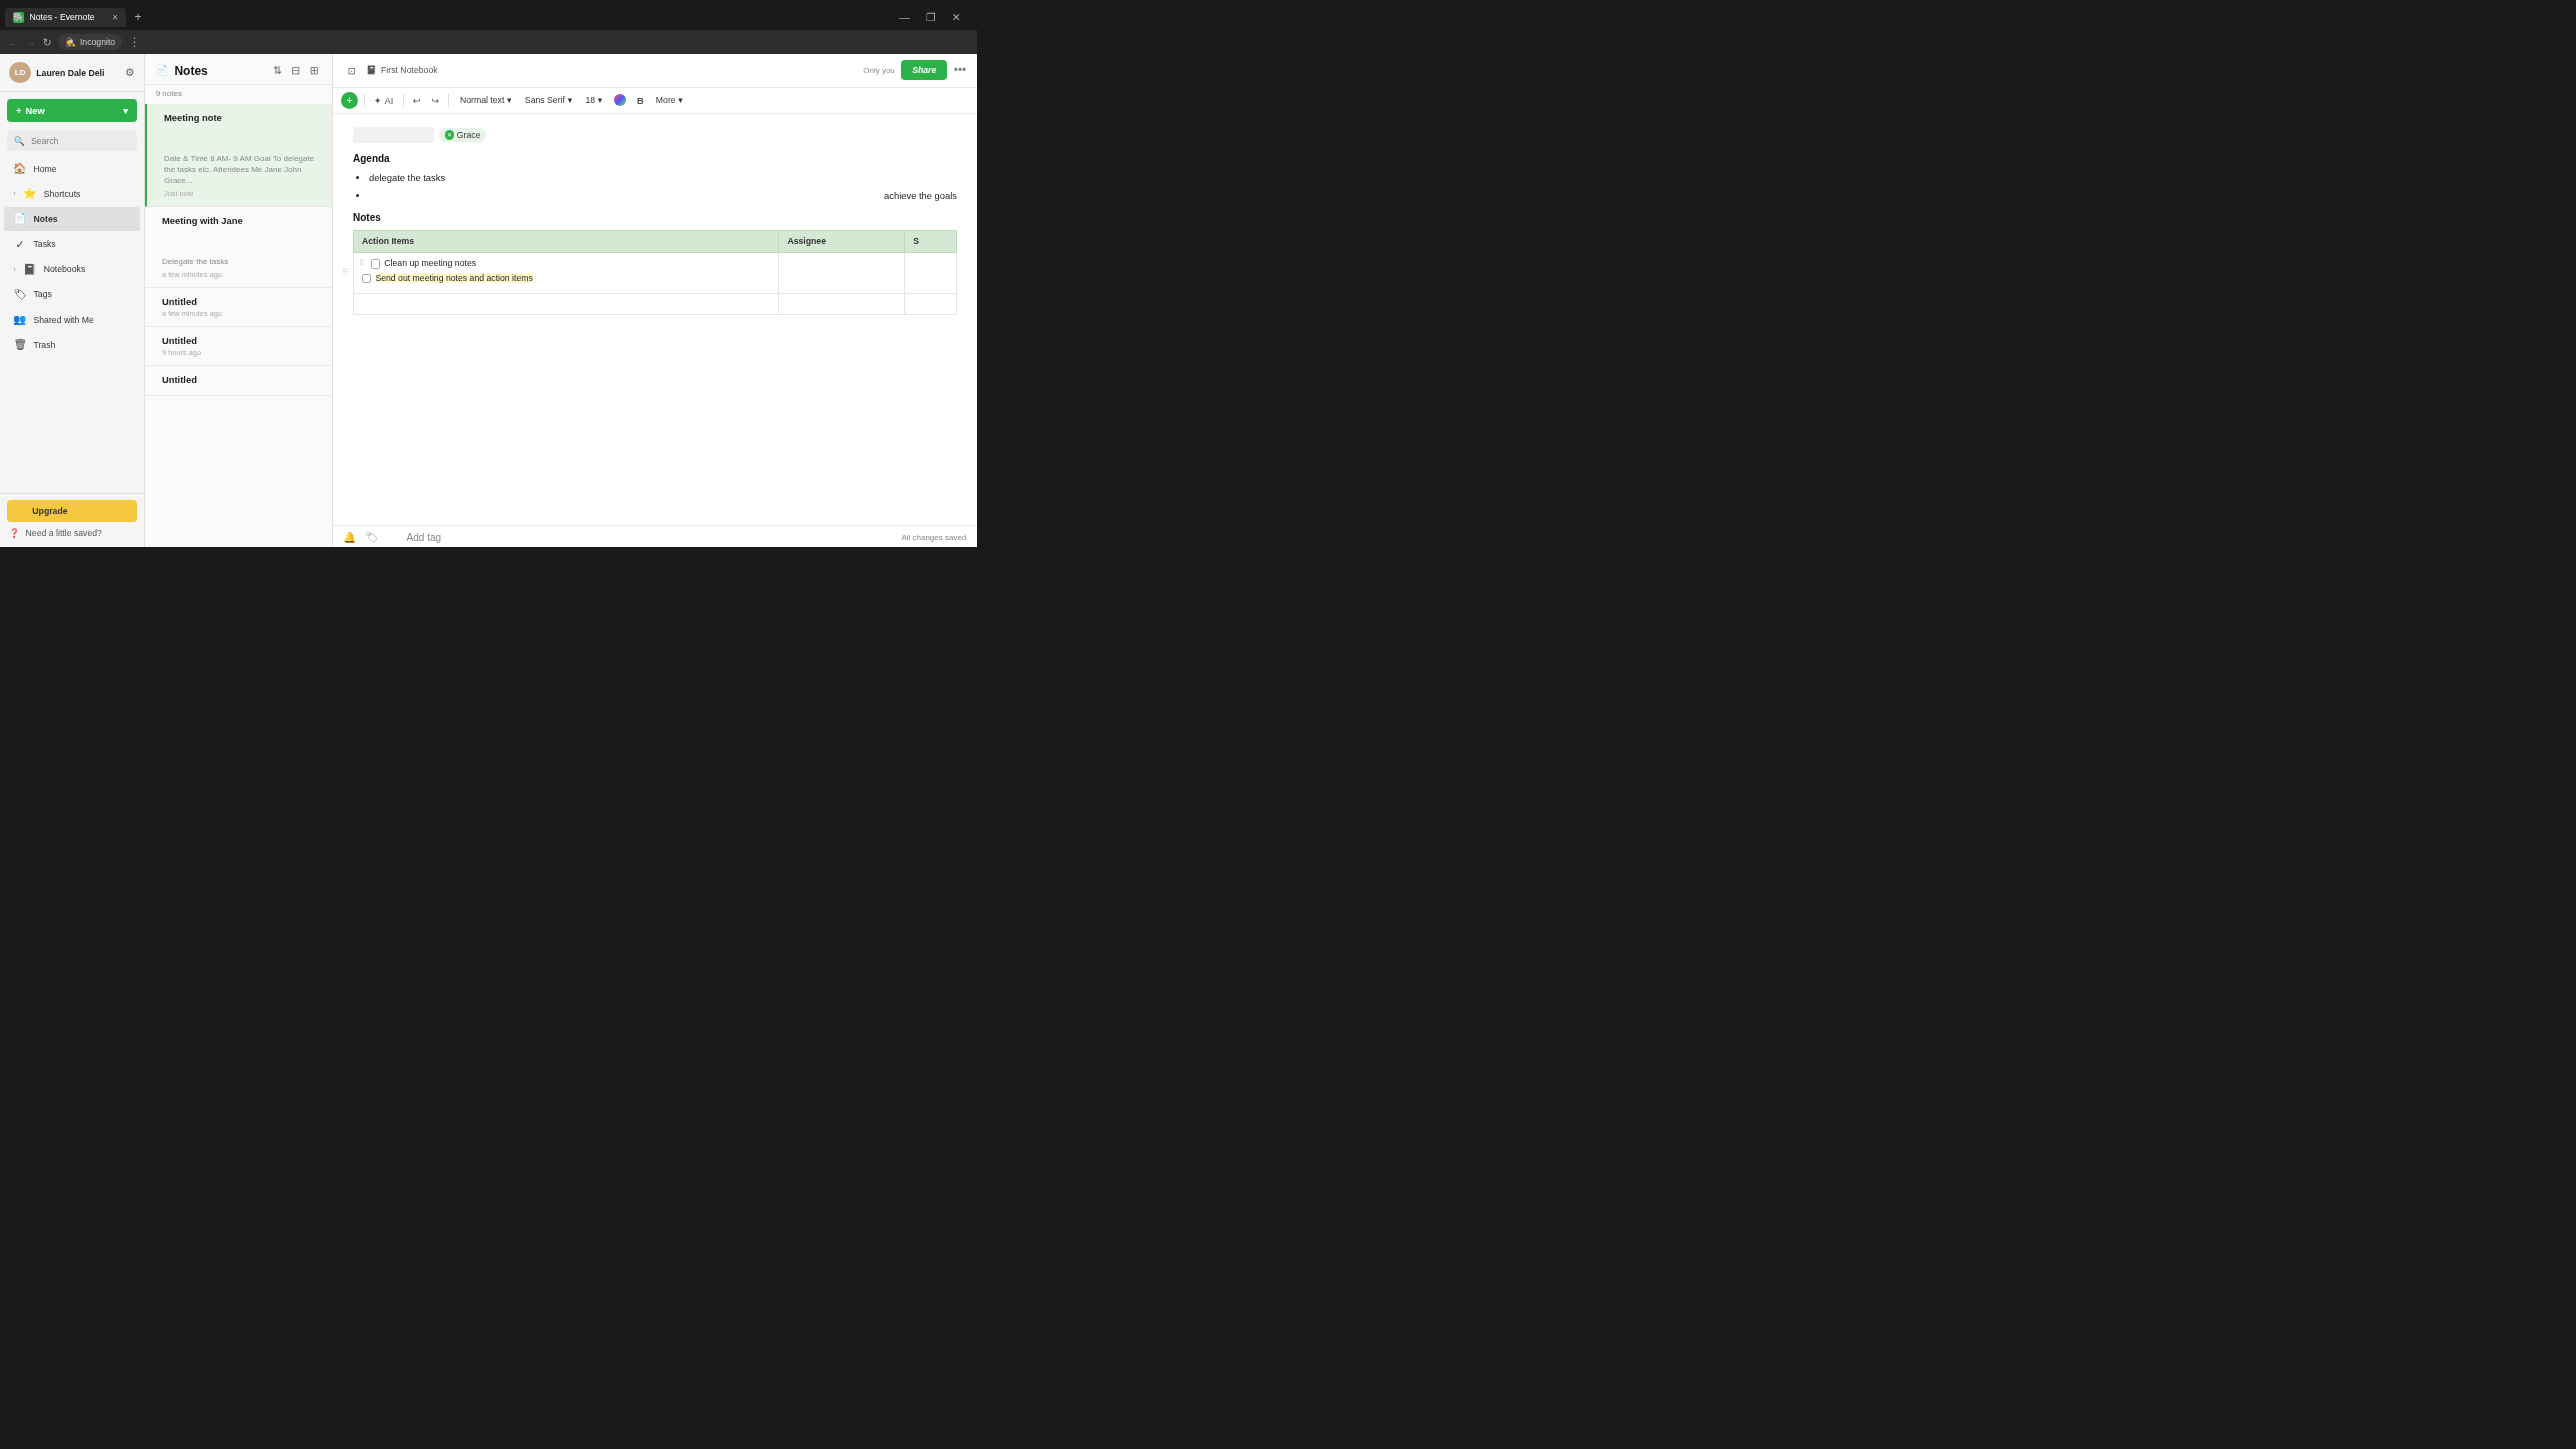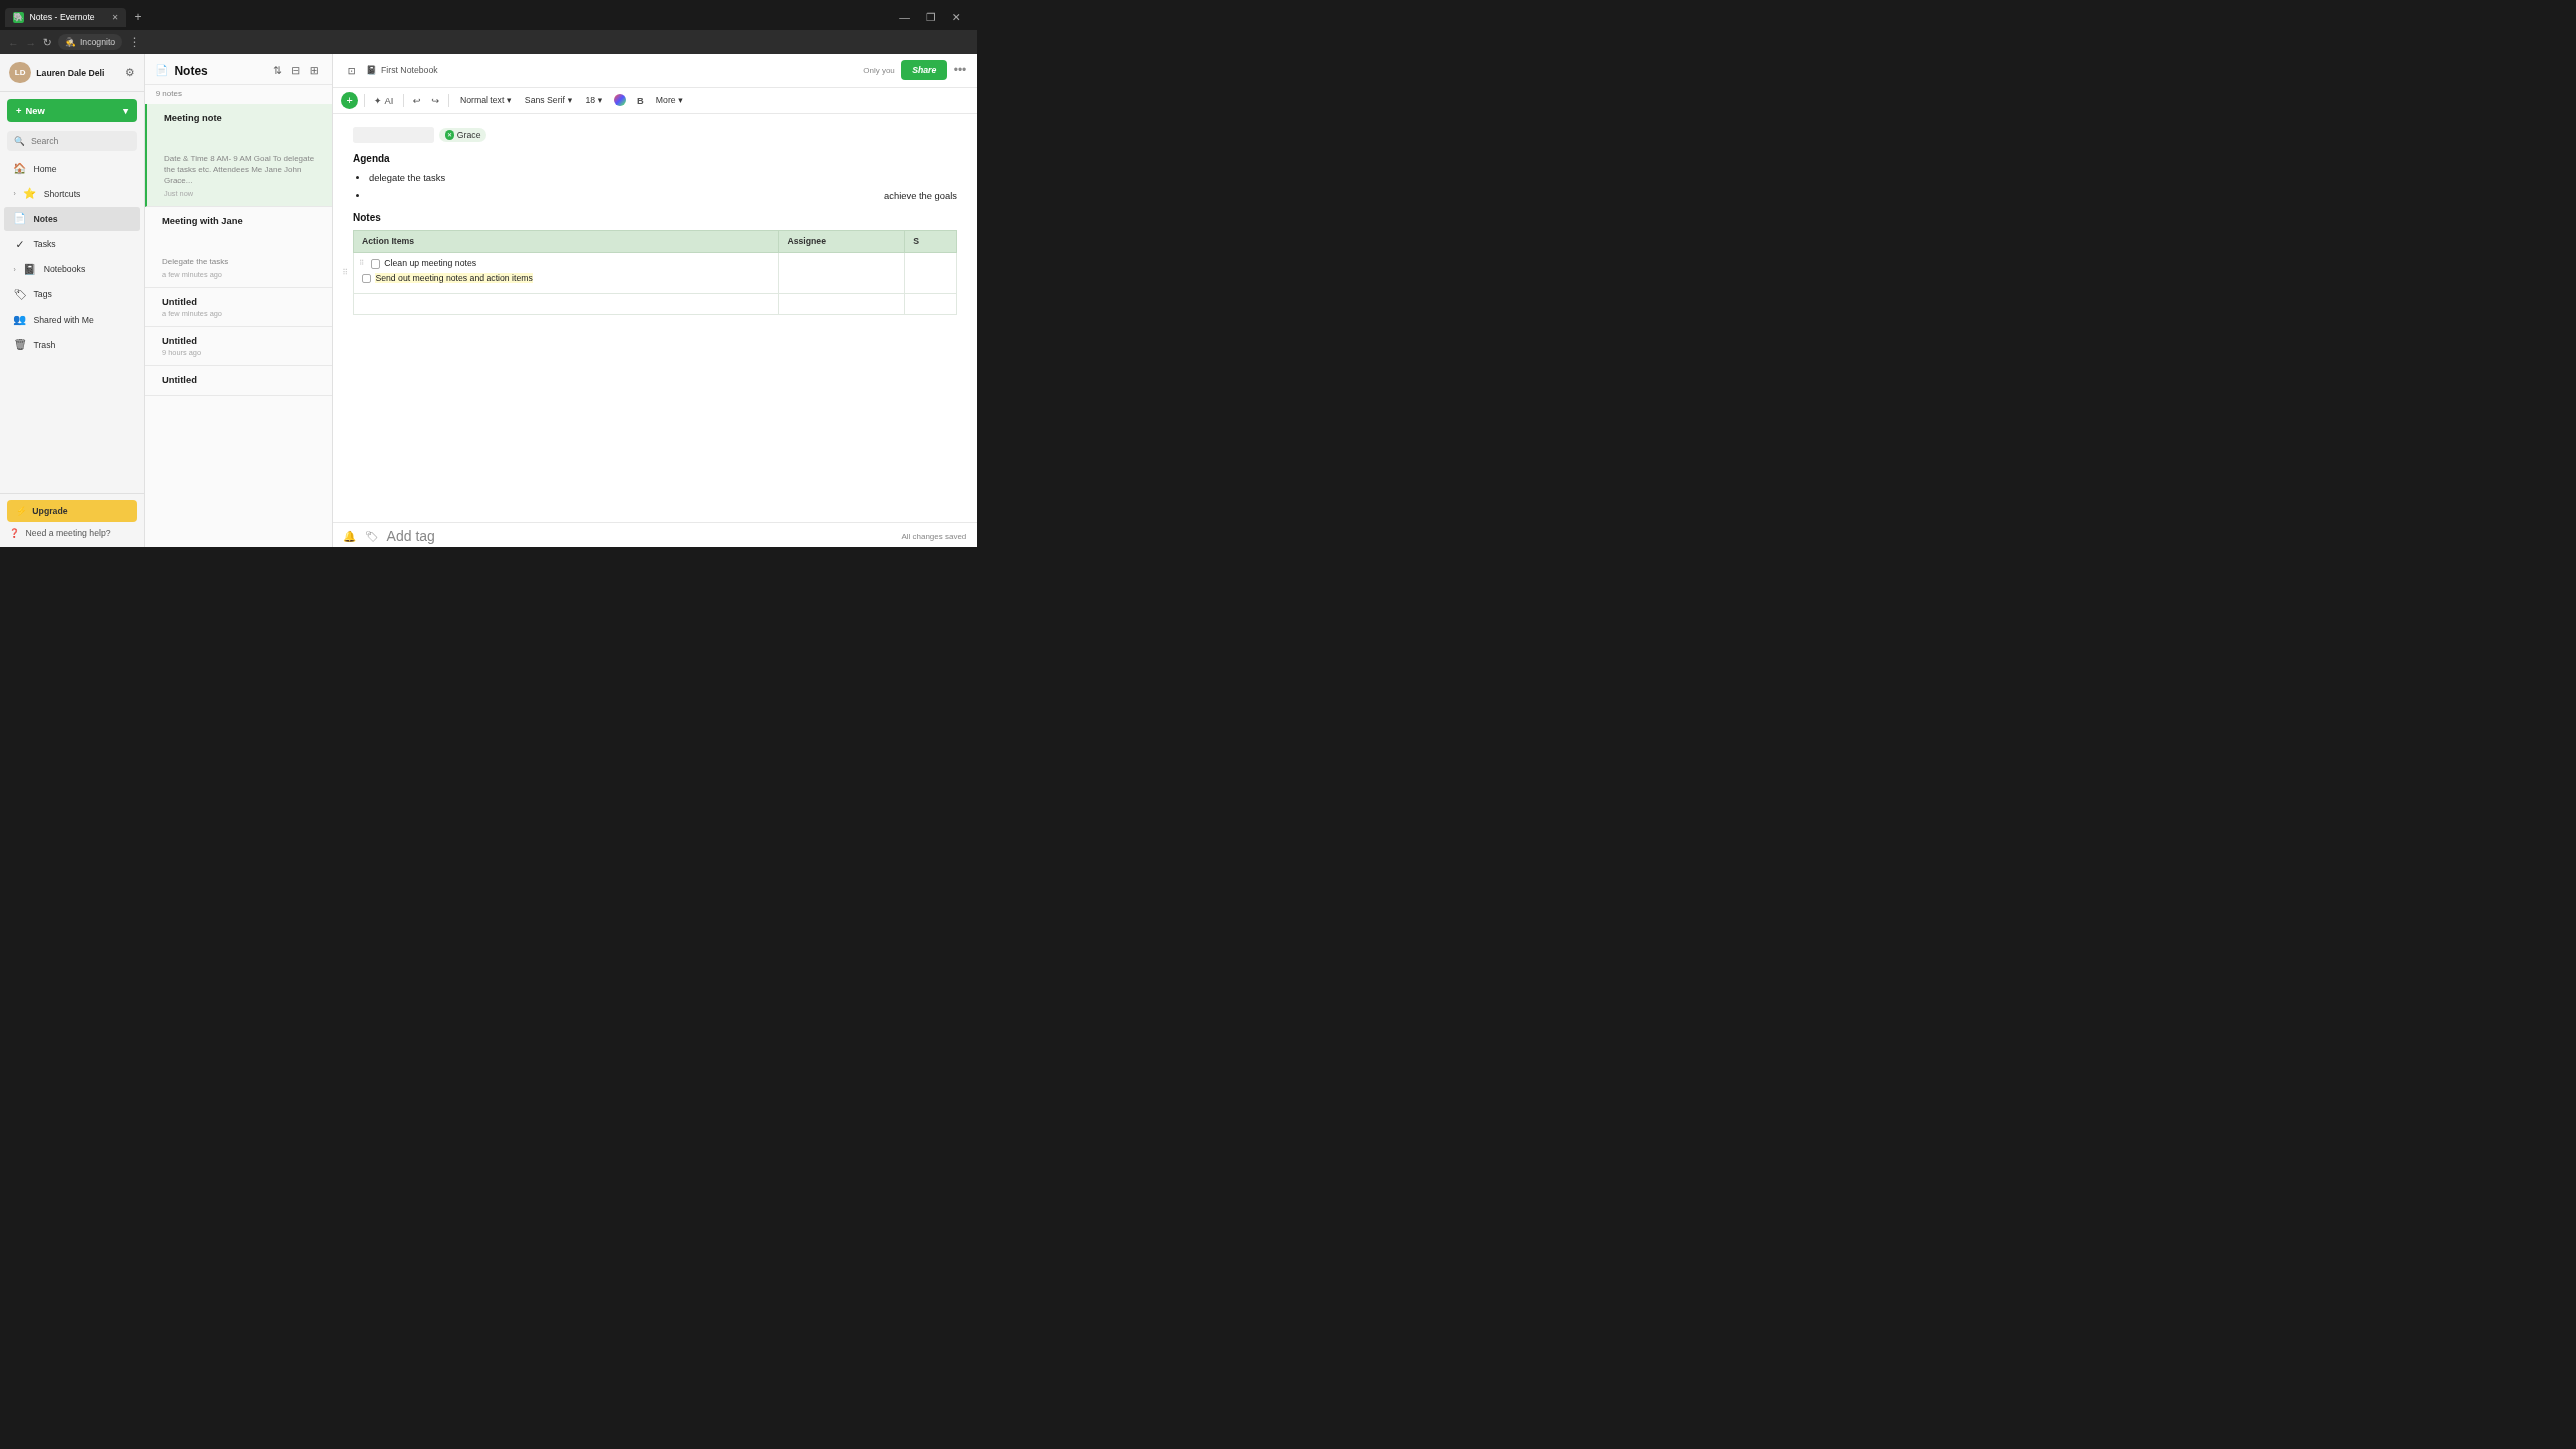--- a/index.html
+++ b/index.html
@@ -368,21 +368,21 @@
     
     .editor-footer {
       padding: 5.4px 10.7px;
       border-top: 0.7px solid #e8e8e8;
       display: flex;
       align-items: center;
       gap: 8px;
     }
     .footer-icon-btn { background: none; border: none; color: #888; font-size: 10.7px; cursor: pointer; }
     .add-tag {
-      color: #888; font-size: 14px; cursor: pointer;
+      color: #888; font-size: 10px; cursor: pointer; margin-left: 20px;
     }
     .save-status {
       margin-left: auto;
       color: #888; font-size: 8px;
     }
 
     
     .color-circle {
       width: 12px; height: 12px; border-radius: 50%;
       background: linear-gradient(135deg, #f55, #55f, #5f5);
@@ -476,21 +476,21 @@
       <span>Trash</span>
     </div>
 
     <div class="sidebar-bottom">
       <button class="upgrade-btn">
         <span>⚡</span>
         <span>Upgrade</span>
       </button>
       <div class="help-item">
         <span>❓</span>
-        <span>Need a meeting help?</span>
+        <span>Need a little saved?</span>
       </div>
     </div>
   </div>
 
   <div class="notes-panel">
     <div class="notes-header">
       <span class="notes-icon">📄</span>
       <span class="notes-title">Notes</span>
       <div class="notes-toolbar">
         <button class="toolbar-icon-btn">⇅</button>

